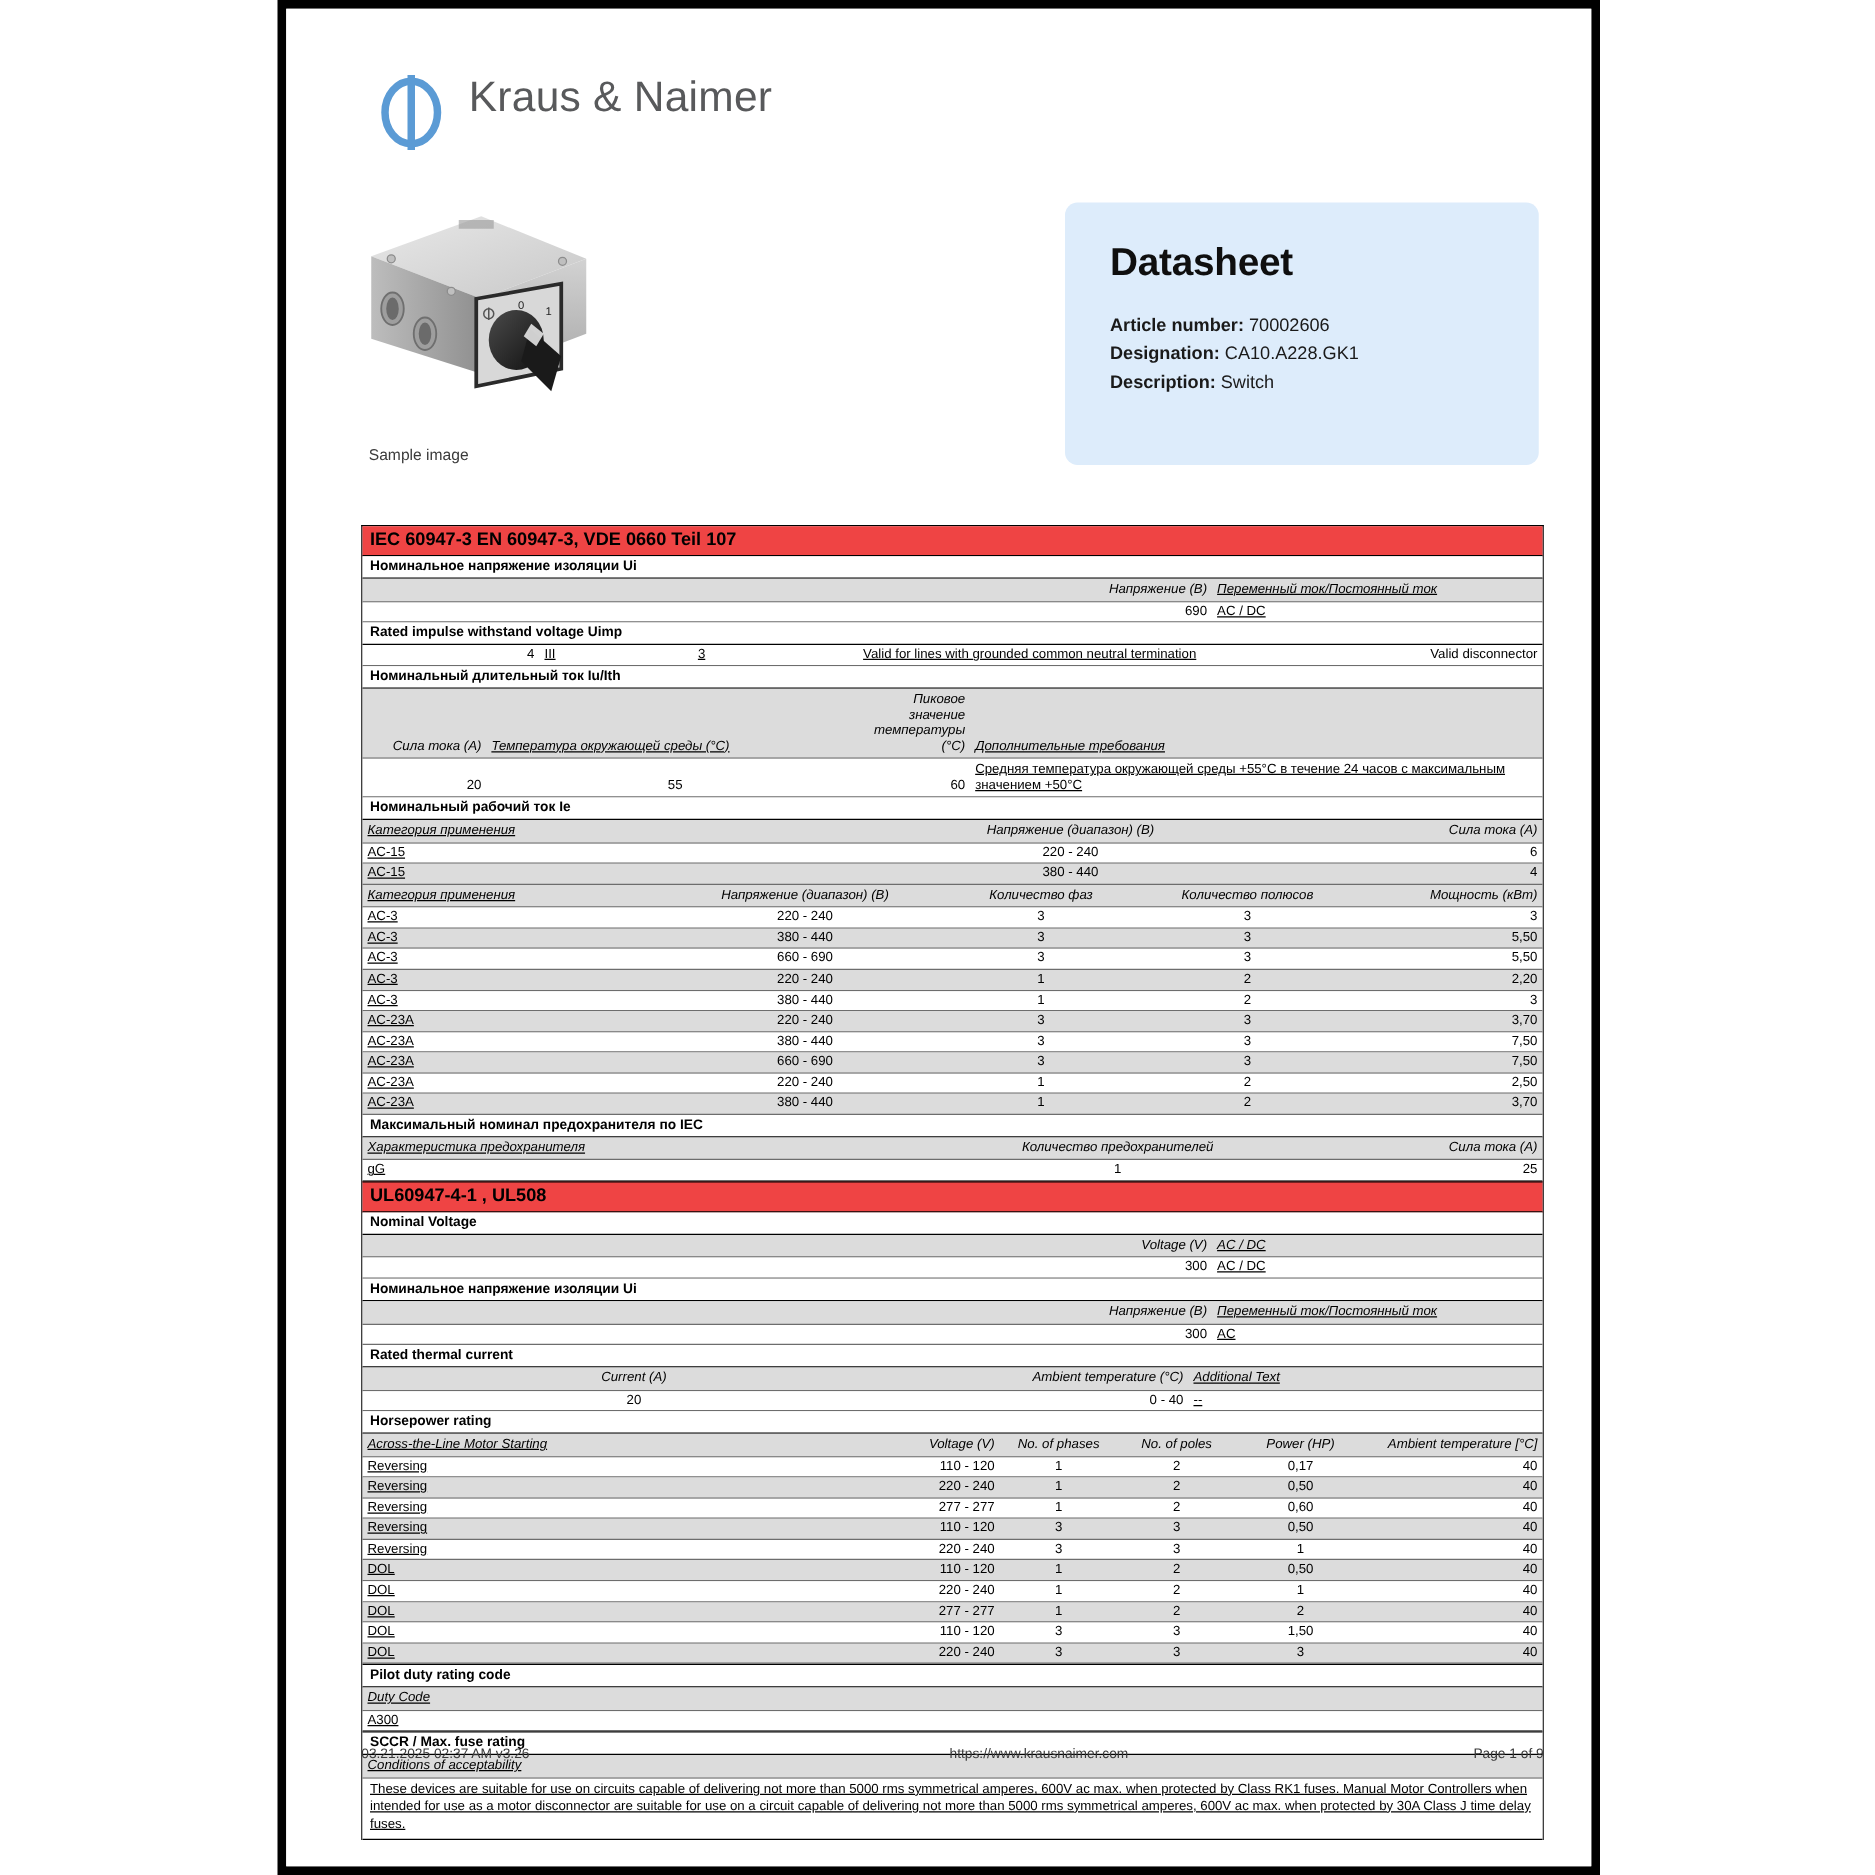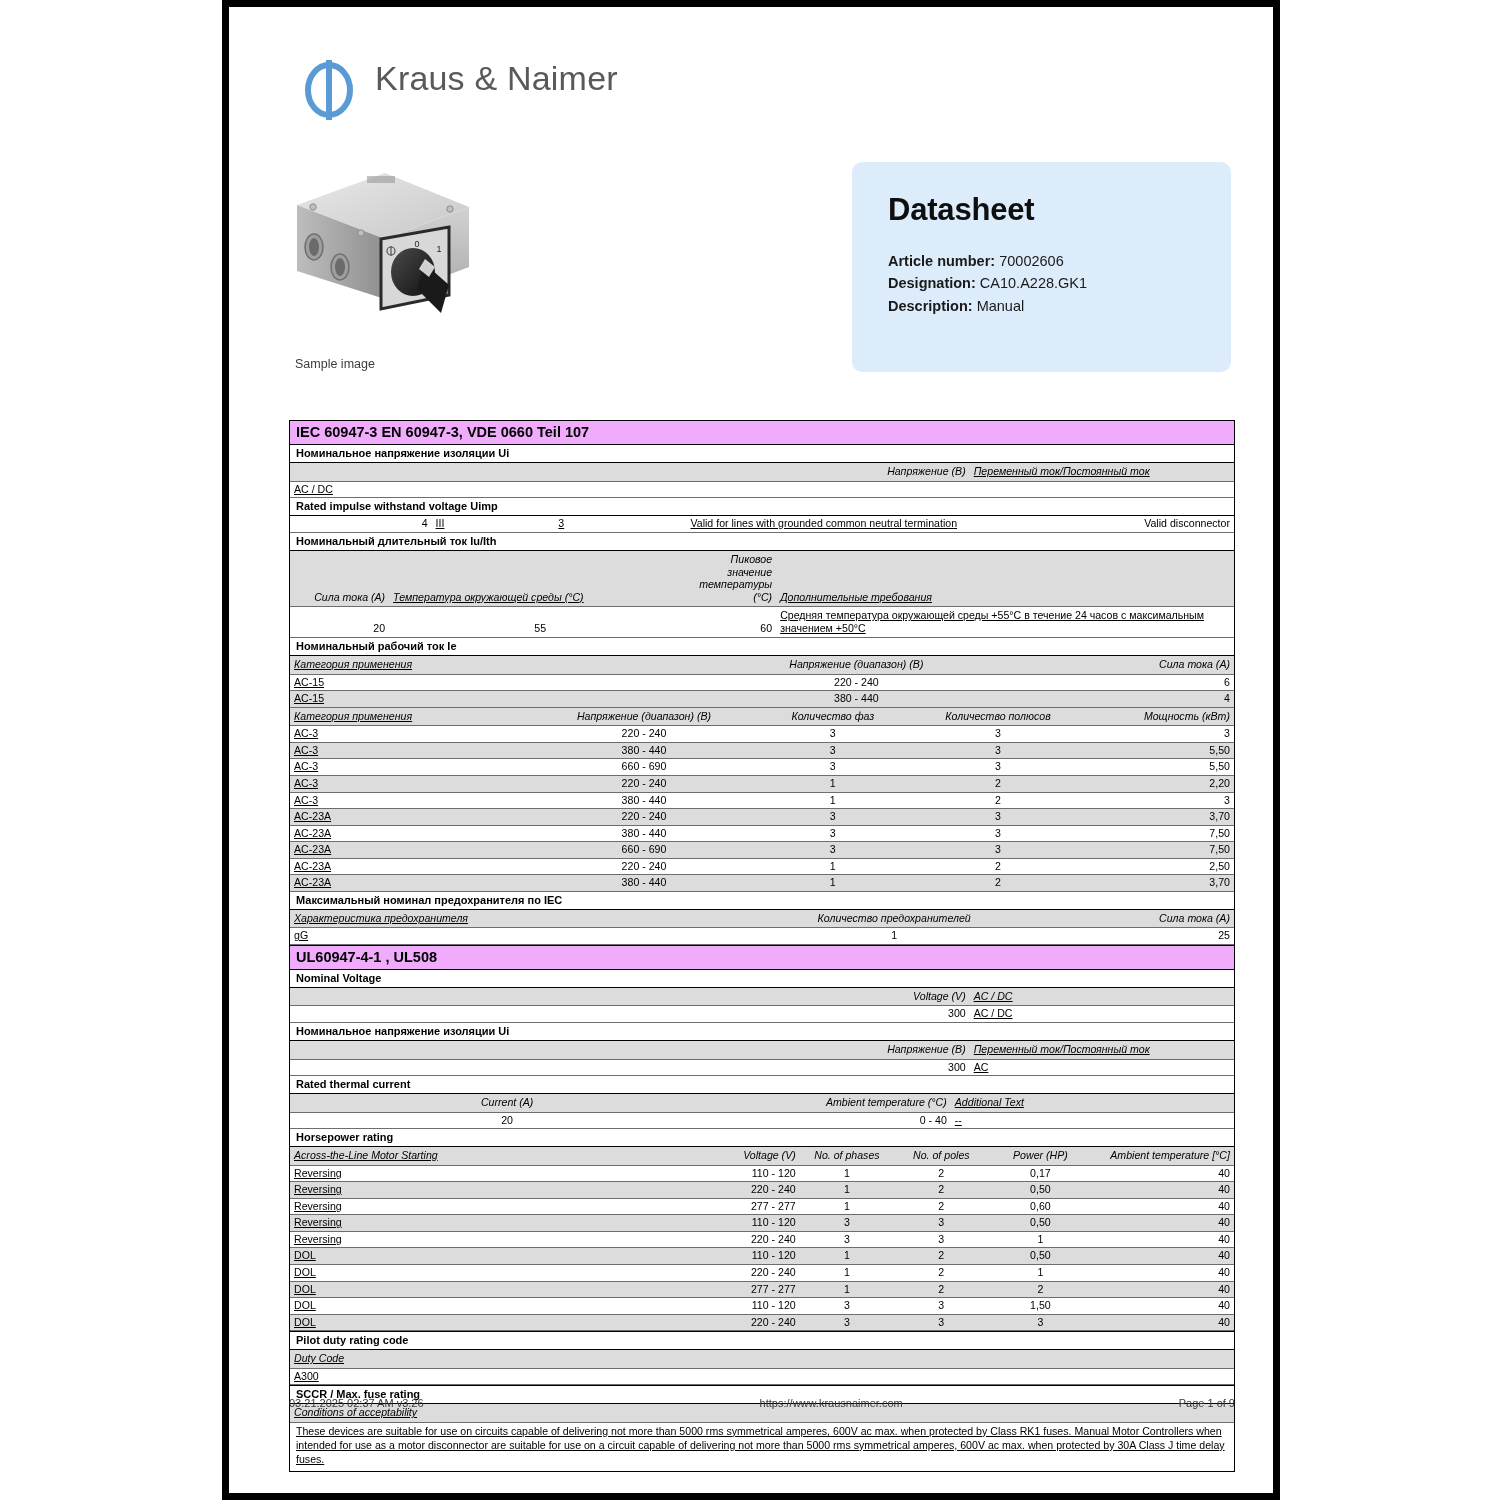--- a/index.html
+++ b/index.html
@@ -82,21 +82,21 @@
     min-height: 14px;
     align-items: flex-start;
     background: #fff;
   }
   .row > div { padding: 1px 4px; overflow: hidden; }
 
   .std-head {
     font-size: 14.5px; font-weight: bold;
     padding: 3px 6px 4px 6px;
     border-bottom: 1.6px solid #000;
-    background: #f0abfc;
+    background: #ef4444;
   }
   .sec-head {
     font-size: 11px; font-weight: bold;
     padding: 2px 6px 3px 6px;
     border-bottom: 1.4px solid #000;
     background: #fff;
   }
   .col-head {
     background: #dcdcdc;
     font-style: italic;
@@ -195,34 +195,35 @@
     <div class="ds-line">
       <b>Article number:</b>
       <span>70002606</span>
     </div>
     <div class="ds-line">
       <b>Designation:</b>
       <span>CA10.A228.GK1</span>
     </div>
     <div class="ds-line">
       <b>Description:</b>
-      <span>Manual</span>
+      <span>Switch</span>
     </div>
   </div>
 
   <div class="spec">
 
     <div class="std-head">IEC 60947-3 EN 60947-3, VDE 0660 Teil 107</div>
 
     <div class="sec-head">Номинальное напряжение изоляции Ui</div>
     <div class="row col-head">
       <div class="r" style="width:72%">Напряжение (B)</div>
       <div class="l" style="width:28%">Переменный ток/Постоянный ток</div>
     </div>
     <div class="row">
+      <div class="r" style="width:72%">690</div>
       <div class="l" style="width:28%">AC / DC</div>
     </div>
 
     <div class="sec-head">Rated impulse withstand voltage Uimp</div>
     <div class="row">
       <div class="r" style="width:15%">4</div>
       <div class="l" style="width:13%">III</div>
       <div class="l" style="width:14%">3</div>
       <div class="l" style="width:43%">Valid for lines with grounded common neutral termination</div>
       <div class="r" style="width:15%">Valid disconnector</div>

